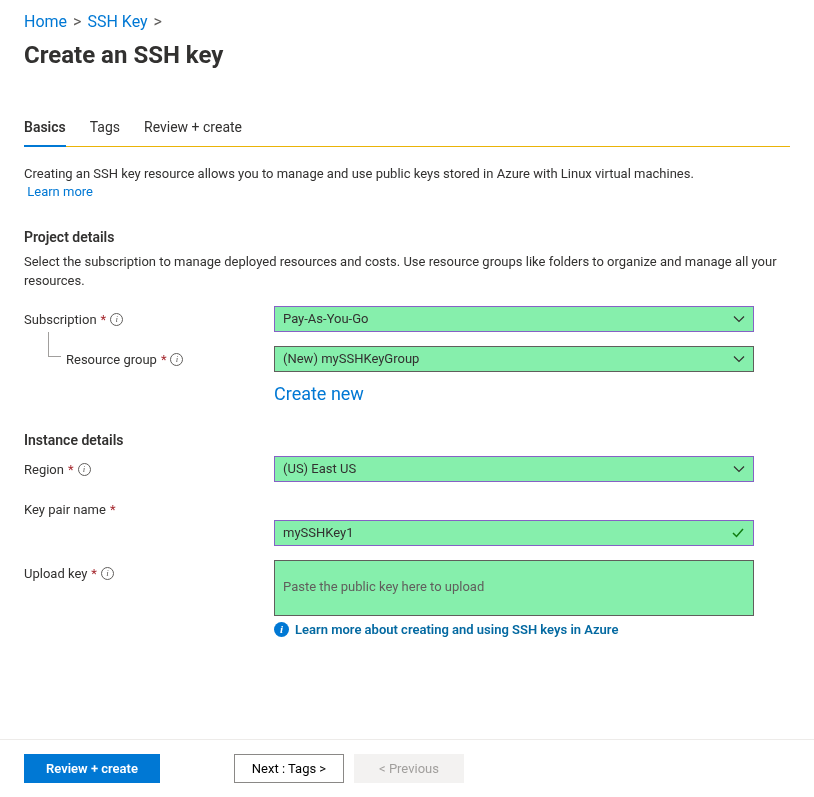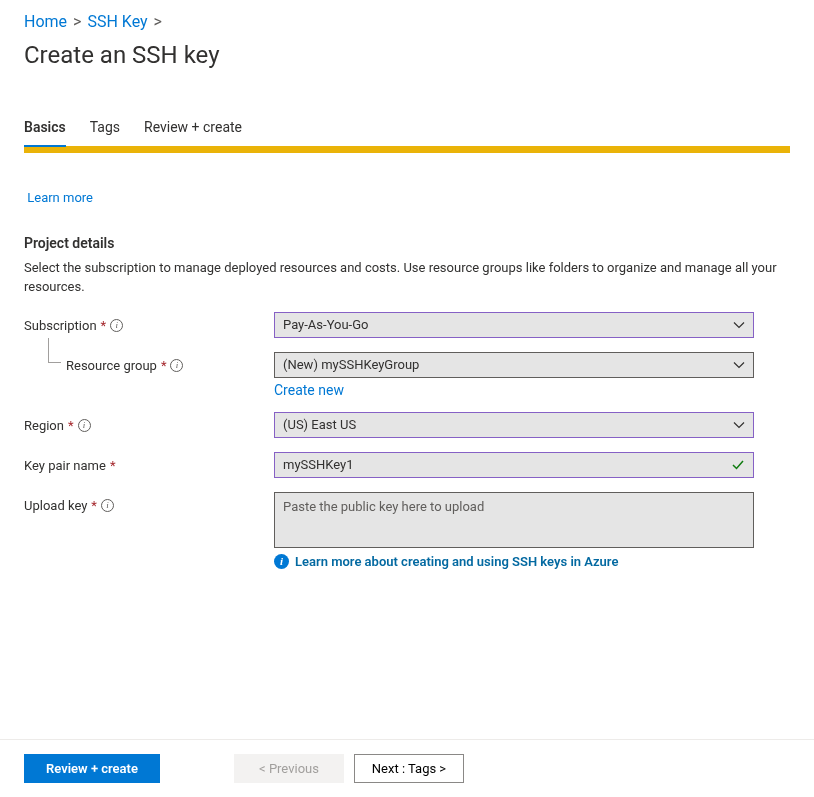--- a/index.html
+++ b/index.html
@@ -19,28 +19,28 @@
     display: flex;
     align-items: center;
     gap: 6px;
     font-size: 16px;
     margin-bottom: 10px;
   }
   .breadcrumb a { color: #0078d4; text-decoration: none; cursor: pointer; }
   .breadcrumb .sep { color: #605e5c; }
   h1.page-title {
     font-size: 24px;
-    font-weight: 400;
+    font-weight: 700;
     color: #323130;
     margin-bottom: 50px;
   }
   .tabs {
     display: flex;
     gap: 24px;
-    border-bottom: 7px solid #eab308;
+    border-bottom: 1px solid #eab308;
     margin-bottom: 18px;
   }
   .tab {
     padding: 0 0 10px 0;
     font-size: 14px;
     color: #323130;
     cursor: pointer;
     border-bottom: 2px solid transparent;
     margin-bottom: -1px;
   }
@@ -98,56 +98,56 @@
     font-size: 9px;
     color: #605e5c;
     font-style: italic;
     font-family: Georgia, serif;
     cursor: pointer;
   }
   .form-input-col { flex: 1; max-width: 480px; }
   .select, .text-input, .textarea {
     width: 100%;
     border: 1px solid #605e5c;
-    background: #e5e5e5;
+    background: #86efac;
     font-family: inherit;
     font-size: 13px;
     color: #323130;
     padding: 5px 28px 5px 8px;
     height: 26px;
     position: relative;
     cursor: pointer;
     display: flex;
     align-items: center;
   }
   .select.purple, .text-input.purple { border: 1px solid #8661c5; }
   .select .chev {
     position: absolute;
     right: 8px; top: 50%;
     transform: translateY(-50%);
   }
   .chev svg { width: 12px; height: 12px; display: block; }
-  .text-input { cursor: text; }
+  .text-input { cursor: text; margin-top: 24px; }
   .text-input .check {
     position: absolute; right: 8px; top: 50%;
     transform: translateY(-50%);
   }
   .check svg { width: 14px; height: 14px; display: block; }
   .textarea {
     height: 56px;
-    padding: 6px 8px;
+    padding: 18px 8px;
     cursor: text;
     color: #605e5c;
     align-items: flex-start;
   }
   .sublink {
     display: inline-block;
-    margin-top: 4px;
+    margin-top: 11px;
     color: #0078d4;
-    font-size: 14px;
+    font-size: 18px;
     text-decoration: none;
     cursor: pointer;
   }
   .info-line {
     display: flex;
     align-items: center;
     gap: 6px;
     margin-top: 6px;
   }
   .info-badge {
@@ -209,21 +209,21 @@
 
   <h1 class="page-title">Create an SSH key</h1>
 
   <div class="tabs">
     <div class="tab active">Basics</div>
     <div class="tab">Tags</div>
     <div class="tab">Review + create</div>
   </div>
 
   <p class="intro">
-    <br>
+    <span>Creating an SSH key resource allows you to manage and use public keys stored in Azure with Linux virtual machines.</span><br>
     &nbsp;<a class="link">Learn more</a>
   </p>
 
   <h3 class="section-title">Project details</h3>
   <p class="section-desc">Select the subscription to manage deployed resources and costs. Use resource groups like folders to organize and manage all your resources.</p>
 
   <div class="form-row">
     <div class="form-label-col">
       <span>Subscription</span>
       <span class="req">*</span>
@@ -253,20 +253,21 @@
         <span class="chev">
             <svg viewBox="0 0 12 12">
               <path d="M1 3.5 L6 8.5 L11 3.5" stroke="#323130" stroke-width="1.2" fill="none"></path>
             </svg>
           </span>
       </div>
       <a class="sublink">Create new</a>
     </div>
   </div>
 
+  <h3 class="section-title">Instance details</h3>
 
   <div class="form-row">
     <div class="form-label-col">
       <span>Region</span>
       <span class="req">*</span>
       <span class="info-icon">i</span>
     </div>
     <div class="form-input-col">
       <div class="select purple">
         <span>(US) East US</span>
@@ -309,15 +310,15 @@
         <span class="info-badge">i</span>
         <a class="info-link">Learn more about creating and using SSH keys in Azure</a>
       </div>
     </div>
   </div>
 </div>
 
 <div class="footer">
   <button class="btn primary">Review + create</button>
   <div class="spacer"></div>
+  <button class="btn">Next : Tags &gt;</button>
   <button class="btn disabled">&lt; Previous</button>
-  <button class="btn">Next : Tags &gt;</button>
 </div>
 
 </body></html>

